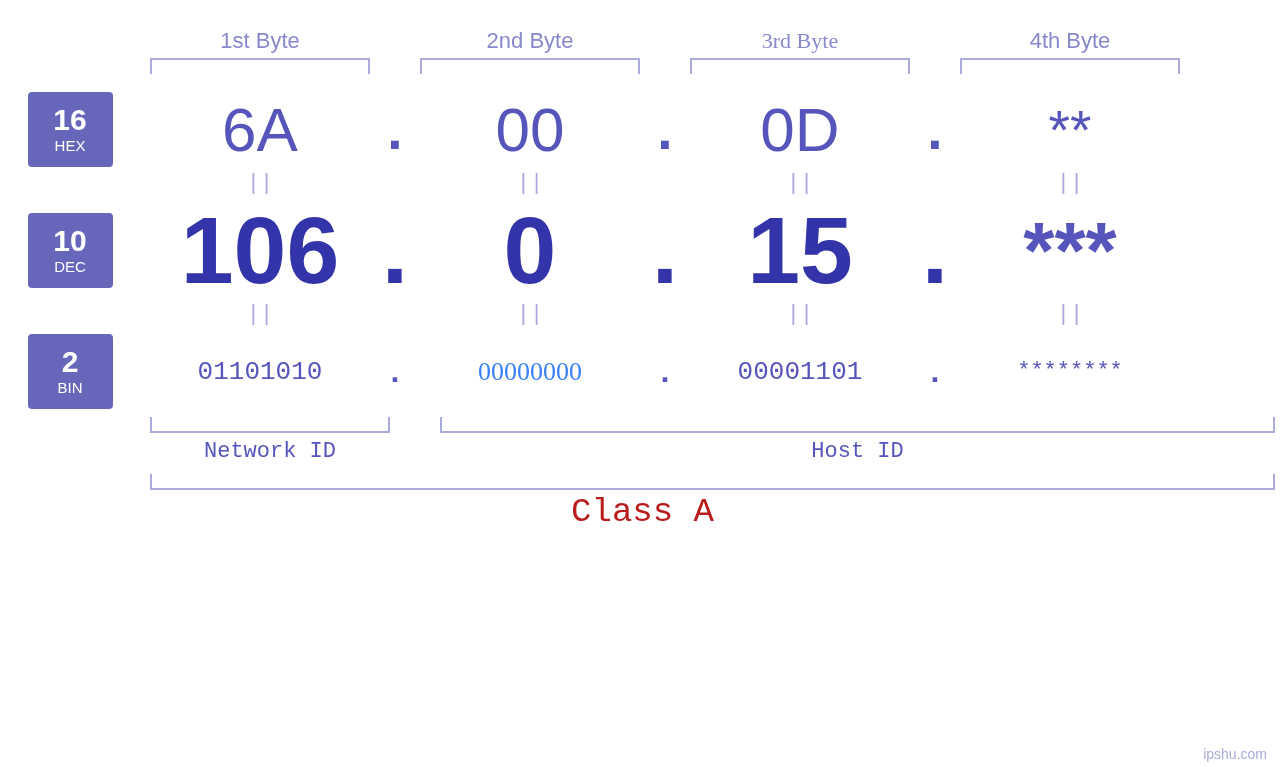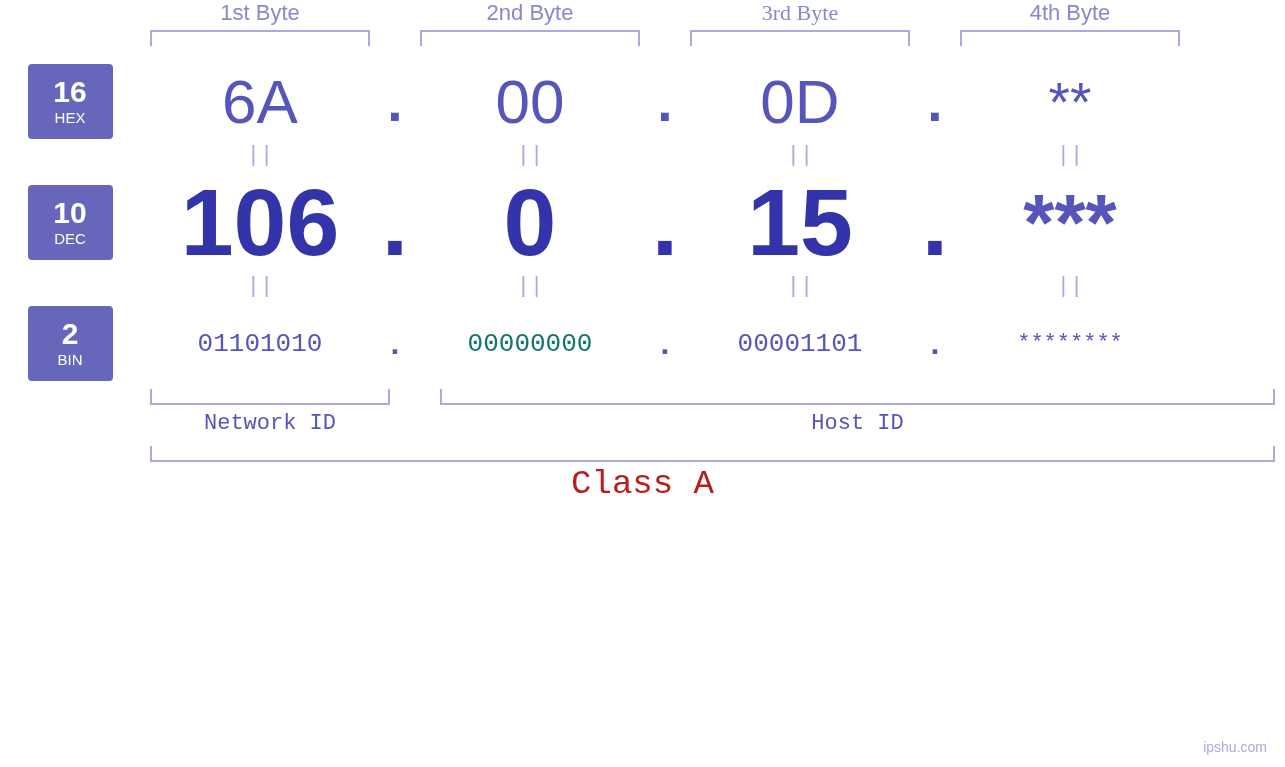--- a/index.html
+++ b/index.html
@@ -44,21 +44,21 @@
 
     .badge-label {
       font-size: 15px;
       font-weight: normal;
       margin-top: 2px;
     }
 
     
     .watermark {
       position: absolute;
-      bottom: 12px;
+      bottom: 5px;
       right: 18px;
       color: #aaaadd;
       font-size: 14px;
       font-family: Arial, sans-serif;
     }
 
     .cell {
       width: 220px;
       text-align: center;
       margin: 0 10px;
@@ -68,21 +68,21 @@
       width: 30px;
       text-align: center;
     }
 
   </style>
 </head>
 <body>
 
 <div class="main-container" data-name="main-container">
 
-  <div style="display:flex; width:100%; padding-top:0; align-items:flex-end;">
+  <div style="display:flex; width:100%; padding-top:28px; align-items:flex-end;">
     <div style="width:140px;" data-name="label-spacer"></div>
     <div style="display:flex; flex:1;">
       <div class="cell" data-name="byte1-header" style="color:#8888cc; font-size:22px; font-family:Arial,sans-serif; width:220px; text-align:center; margin:0 10px;">1st Byte</div>
       <div class="dot-cell" style="width:30px;"></div>
       <div class="cell" data-name="byte2-header" style="color:#8888cc; font-size:22px; font-family:Arial,sans-serif; width:220px; text-align:center; margin:0 10px;">2nd Byte</div>
       <div class="dot-cell" style="width:30px;"></div>
       <div class="cell" data-name="byte3-header" style="color:#8888cc; font-size:22px; font-family:Liberation Serif, serif; width:220px; text-align:center; margin:0 10px;">3rd Byte</div>
       <div class="dot-cell" style="width:30px;"></div>
       <div class="cell" data-name="byte4-header" style="color:#8888cc; font-size:22px; font-family:Arial,sans-serif; width:220px; text-align:center; margin:0 10px;">4th Byte</div>
     </div>
@@ -157,21 +157,21 @@
   <div style="display:flex; width:100%; align-items:center; margin-top:4px;">
     <div style="width:140px; display:flex; justify-content:center;" data-name="bin-badge-col">
       <div class="badge" data-name="bin-badge">
         <span class="badge-num">2</span>
         <span class="badge-label">BIN</span>
       </div>
     </div>
     <div style="display:flex; flex:1; align-items:center;">
       <div style="width:220px; text-align:center; margin:0 10px; color:#5555bb; font-size:26px; font-family:'Courier New',Courier,monospace;" data-name="bin-b1">01101010</div>
       <div style="width:30px; text-align:center; color:#5555bb; font-size:32px; font-family:Arial,sans-serif; font-weight:bold;" data-name="bin-dot1">.</div>
-      <div style="width:220px; text-align:center; margin:0 10px; color:#0f766e; font-size:26px; font-family:Liberation Mono, monospace;" data-name="bin-b2">00000000</div>
+      <div style="width:220px; text-align:center; margin:0 10px; color:#3b82f6; font-size:26px; font-family:Liberation Serif, serif;" data-name="bin-b2">00000000</div>
       <div style="width:30px; text-align:center; color:#5555bb; font-size:32px; font-family:Arial,sans-serif; font-weight:bold;" data-name="bin-dot2">.</div>
       <div style="width:220px; text-align:center; margin:0 10px; color:#5555bb; font-size:26px; font-family:'Courier New',Courier,monospace;" data-name="bin-b3">00001101</div>
       <div style="width:30px; text-align:center; color:#5555bb; font-size:32px; font-family:Arial,sans-serif; font-weight:bold;" data-name="bin-dot3">.</div>
       <div style="width:220px; text-align:center; margin:0 10px; color:#5555bb; font-size:22px; font-family:'Courier New',Courier,monospace;" data-name="bin-b4">********</div>
     </div>
   </div>
 
   <div style="display:flex; width:100%; padding-left:140px; margin-top:8px;">
 
     <div style="width:240px; height:16px; border-bottom:2px solid #aaaadd; border-left:2px solid #aaaadd; border-right:2px solid #aaaadd; margin:0 10px;" data-name="network-bracket"></div>

